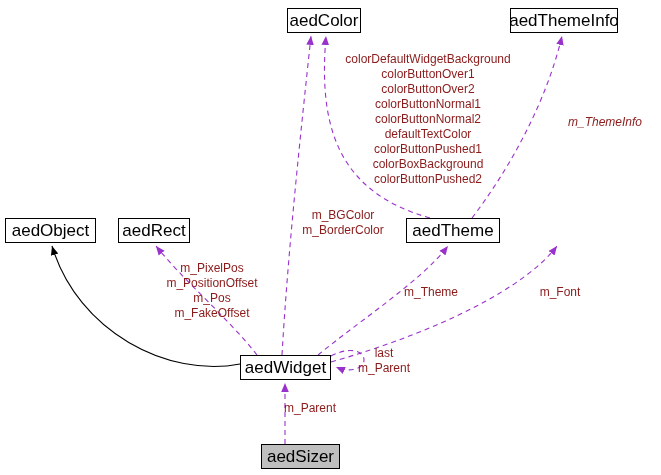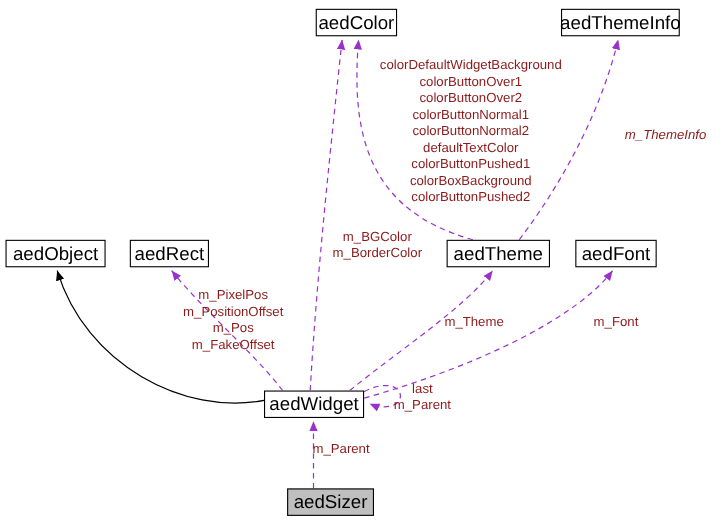--- a/index.html
+++ b/index.html
@@ -92,21 +92,20 @@
   <div class="node" style="left:287px; top:8px; width:74px;">aedColor</div>
 
   <div class="node" style="left:510px; top:8px; width:108px;">aedThemeInfo</div>
 
   <div class="node" style="left:118px; top:218px; width:72px;">aedRect</div>
 
   <div class="node" style="left:5px; top:218px; width:91px;">aedObject</div>
 
   <div class="node" style="left:406px; top:218px; width:94px;">aedTheme</div>
 
-  <div class="node" style="left:523px; top:218px; width:74px;">aedFont</div>
 
   <div class="node" style="left:240px; top:355px; width:91px;">aedWidget</div>
 
   <div class="node current" style="left:261px; top:444px; width:79px;text-align:right;">aedSizer</div>
 
   <div class="edge-label centered" style="left:428px; top:52px;">colorDefaultWidgetBackground
 colorButtonOver1
 colorButtonOver2
 colorButtonNormal1
 colorButtonNormal2

